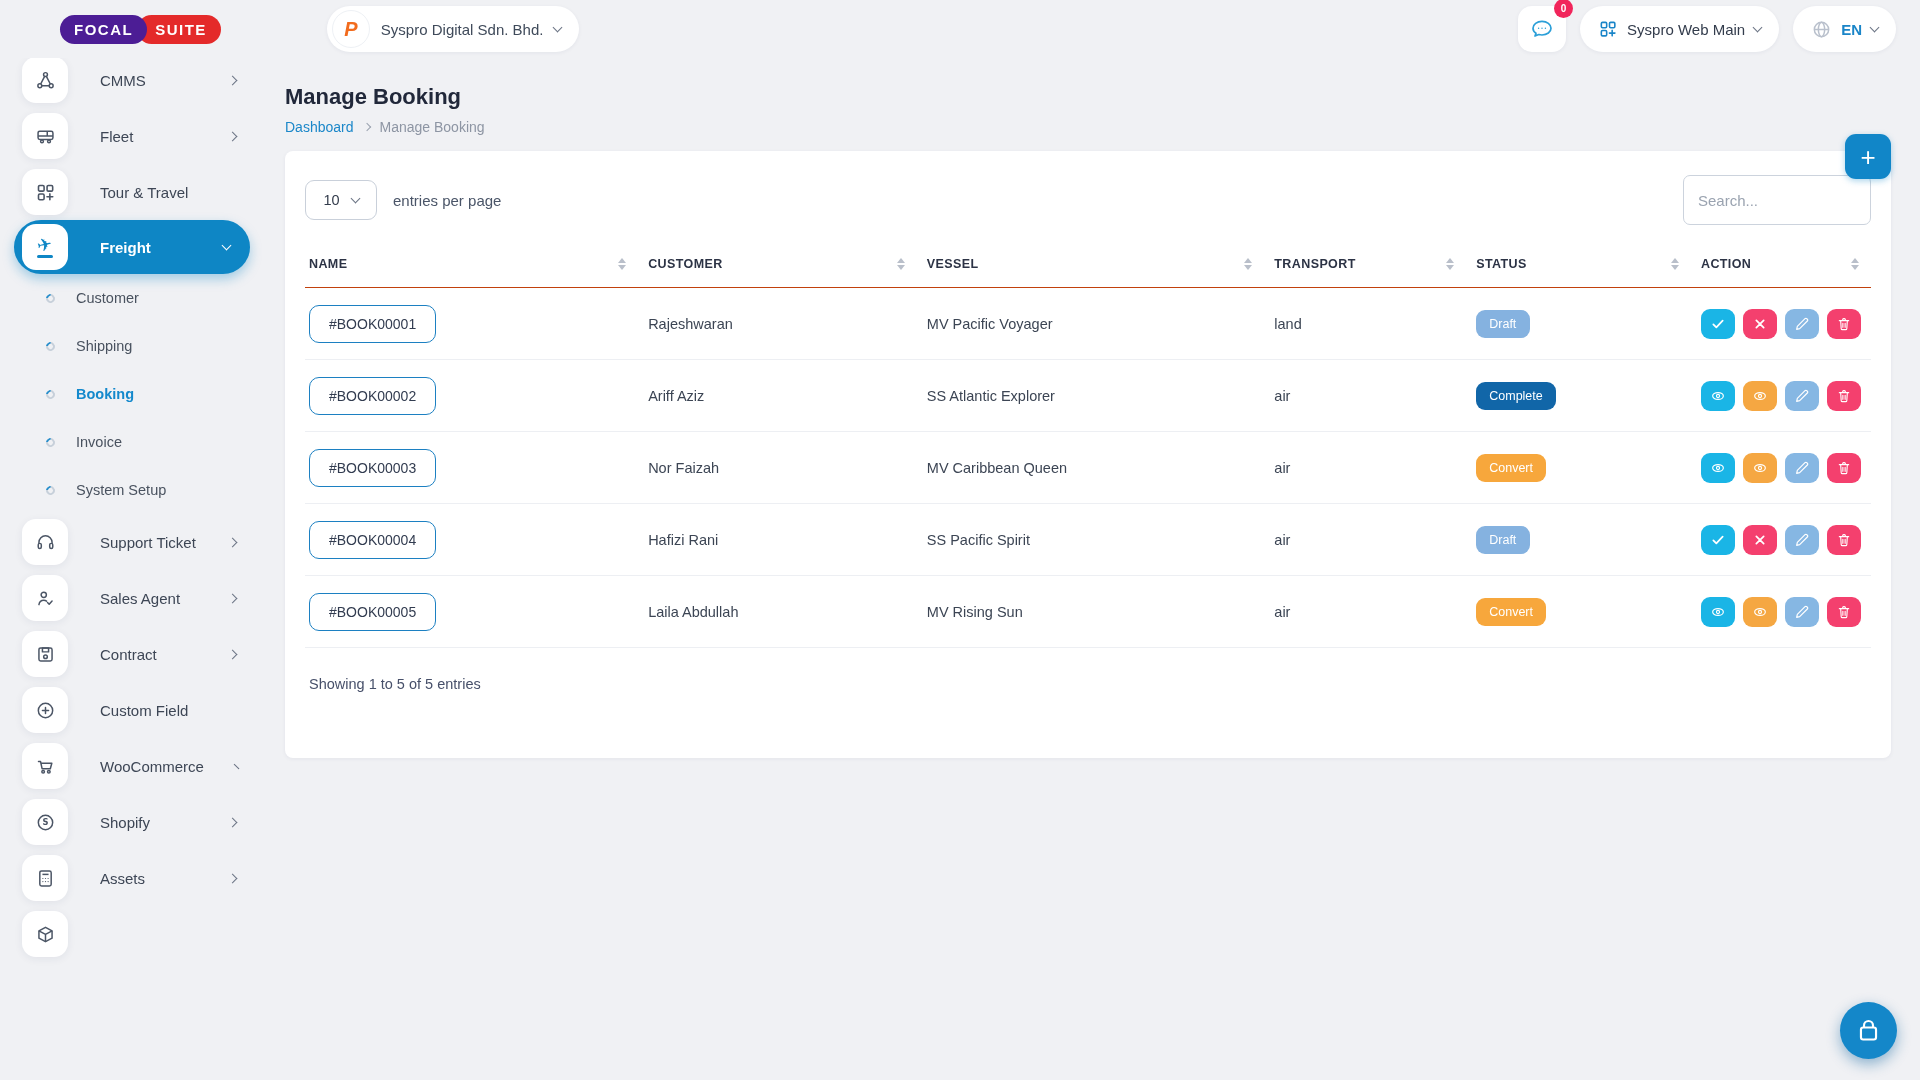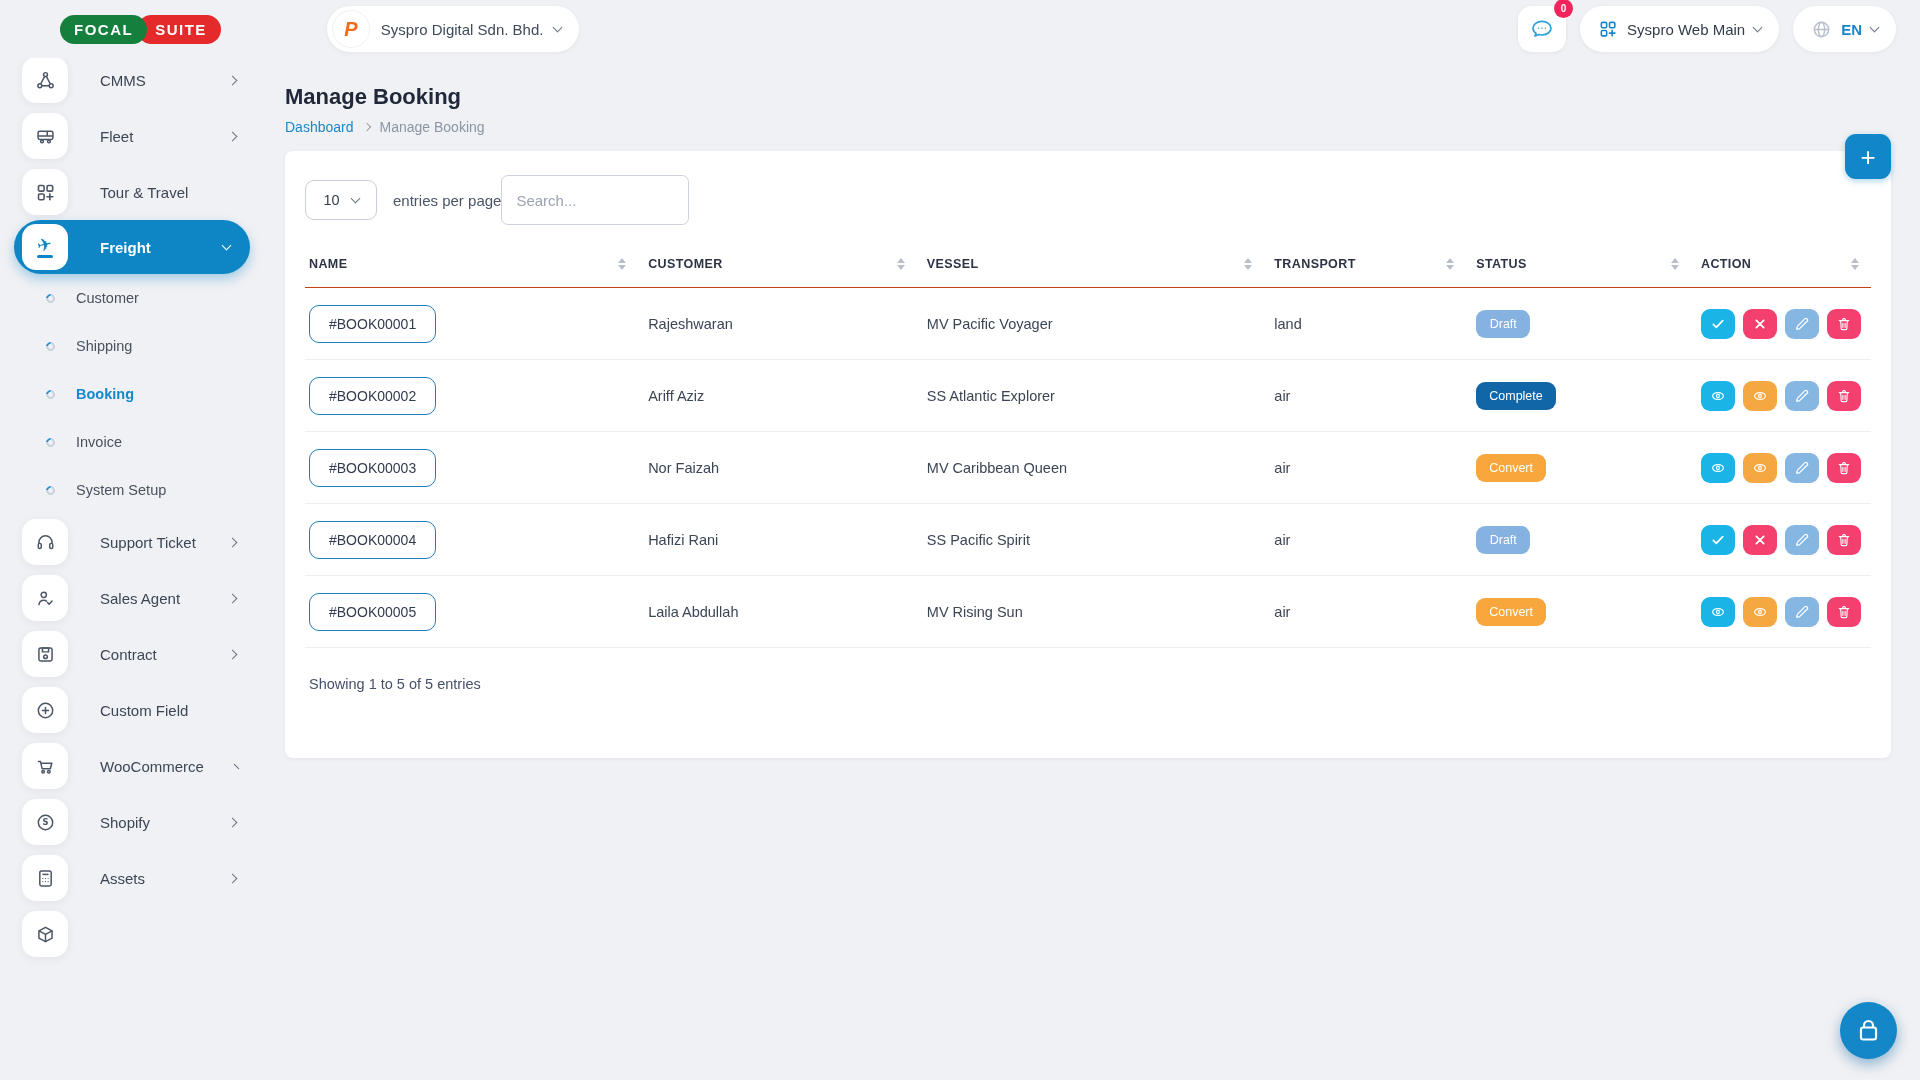--- a/index.html
+++ b/index.html
@@ -5,21 +5,21 @@
   * { margin:0; padding:0; box-sizing:border-box; }
   html,body { width:1920px; height:1080px; overflow:hidden; }
   body { font-family:"Liberation Sans","DejaVu Sans",sans-serif; background:#f0f1f4; color:#3d4655; }
   .app { position:relative; width:1920px; height:1080px; overflow:hidden; }
 
   
   .topbar { position:absolute; top:0; left:0; right:0; height:58px; background:#f0f1f4;
             display:flex; align-items:center; padding:0 24px; z-index:30; }
   .logo { display:flex; align-items:center; margin-left:36px; cursor:pointer; }
   .logo-pill { font-weight:800; font-size:15px; letter-spacing:1.5px; color:#fff; padding:6px 14px; border-radius:16px; }
-  .logo-focal { background:#15803d; position:relative; z-index:2; }
+  .logo-focal { background:#4c1d95; position:relative; z-index:2; }
   .logo-suite { background:#e42a2a; margin-left:-10px; padding-left:18px; z-index:1; }
   .company-pill { margin-left:106px; height:46px; background:#fff; border-radius:23px;
                   display:flex; align-items:center; gap:11px; padding:0 18px 0 5px;
                   box-shadow:0 1px 4px rgba(25,39,80,.06); cursor:pointer; }
   .company-logo { width:38px; height:38px; border-radius:50%; background:#fff; border:1px solid #eef1f5;
                   display:flex; align-items:center; justify-content:center;
                   color:#f26b1d; font-weight:800; font-size:20px; font-style:italic; }
   .company-name { font-size:15px; color:#3f4a5a; }
   .topbar-right { margin-left:auto; display:flex; align-items:center; gap:14px; }
   .chat-btn { position:relative; width:48px; height:46px; border:none; background:#fff; border-radius:14px;
@@ -64,21 +64,21 @@
   .breadcrumb { display:flex; align-items:center; gap:10px; margin-top:9px; font-size:14px; }
   .bc-link { color:#1b87c9; cursor:pointer; }
   .bc-sep { width:6px; height:6px; border-right:1.6px solid #9aa2af; border-bottom:1.6px solid #9aa2af; transform:rotate(-45deg); }
   .bc-current { color:#8d95a3; }
   .add-btn { position:absolute; right:0; top:50px; width:46px; height:45px; border:none; border-radius:11px;
              background:#1186c8; color:#fff; font-size:26px; line-height:1; cursor:pointer;
              display:flex; align-items:center; justify-content:center; box-shadow:0 2px 6px rgba(17,134,200,.35); }
 
   .card { margin-top:16px; background:#fff; border-radius:8px; box-shadow:0 1px 4px rgba(30,40,80,.06);
           padding:24px 20px 22px; min-height:607px; }
-  .card-toolbar { display:flex; align-items:center; }
+  .card-toolbar { display:flex; align-items:center; justify-content:space-between; }
   .entries-left { display:flex; align-items:center; gap:16px; }
   .entries-select { width:72px; height:40px; border:1px solid #c9d0da; border-radius:9px; background:#fff;
                     display:flex; align-items:center; justify-content:center; gap:12px; font-size:14.5px; color:#333c4c; cursor:pointer; }
   .entries-label { font-size:15px; color:#4a5568; }
   .search-input { width:188px; height:50px; border:1px solid #ccd3dd; border-radius:7px; padding:0 14px;
                   font-size:15px; color:#333c4c; font-family:inherit; outline:none; background:#fff; }
   .search-input::placeholder { color:#9aa3b0; }
 
   table { width:100%; border-collapse:collapse; margin-top:32px; }
   thead th { text-align:left; padding:0 10px 16px 10px; }
@@ -89,21 +89,21 @@
   .sort i { display:block; width:0; height:0; border-left:4px solid transparent; border-right:4px solid transparent; }
   .sort .up   { border-bottom:5px solid #b9bfca; }
   .sort .down { border-top:5px solid #b9bfca; }
   col.c-name{width:21.5%} col.c-customer{width:18%} col.c-vessel{width:22.5%}
   col.c-transport{width:13%} col.c-status{width:14.5%} col.c-action{width:10.5%}
   tbody tr { border-top:1px solid #c2410c; border-bottom:1px solid #edeff3; }
   tbody td { height:72px; padding:0 10px; font-size:14.5px; color:#3c4554; vertical-align:middle; }
   tbody td:first-child { padding-left:4px; }
   .name-badge { display:inline-block; border:1px solid #1c80c2; border-radius:10px; padding:10px 19px;
                 font-size:14px; color:#323c50; background:#fff; cursor:pointer; }
-  .status-badge { display:inline-block; min-width:54px; text-align:center; padding:7px 13px; border-radius:9px;
+  .status-badge { display:inline-block; min-width:54px; text-align:left; padding:7px 13px; border-radius:9px;
                   font-size:12.5px; color:#fff; }
   .actions { display:flex; gap:8px; }
   .act-btn { width:34px; height:30px; border:none; border-radius:9px; display:flex; align-items:center;
              justify-content:center; color:#fff; cursor:pointer; }
   .act-btn svg { width:16px; height:16px; }
   .act-cyan  { background:#1ab5e6; }
   .act-pink  { background:#f4406e; }
   .act-blue  { background:#86b7e3; }
   .act-orange{ background:#f5a742; }
   .table-footer { margin-top:28px; padding-left:4px; font-size:14.5px; color:#47506a; }

